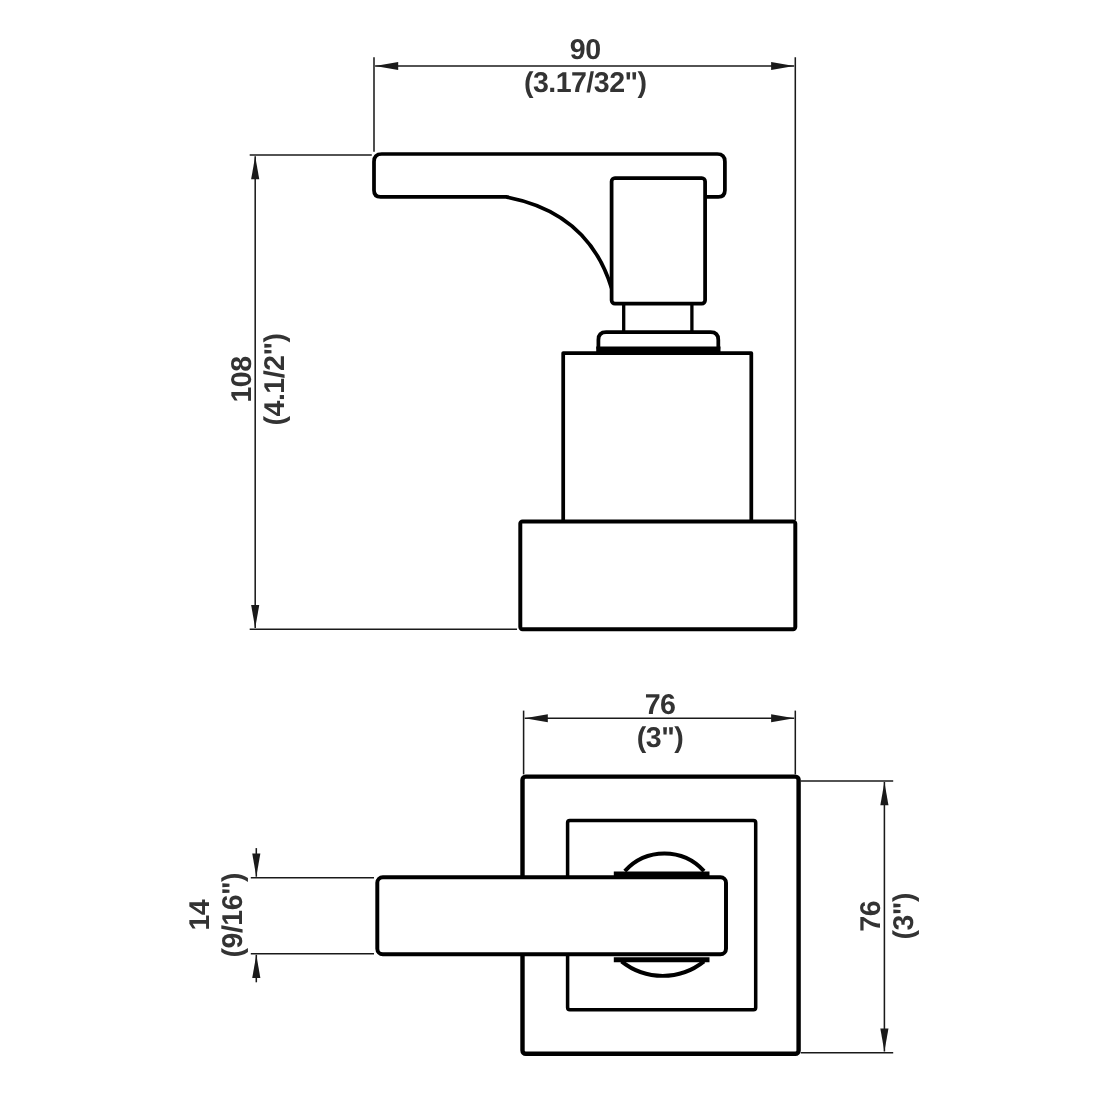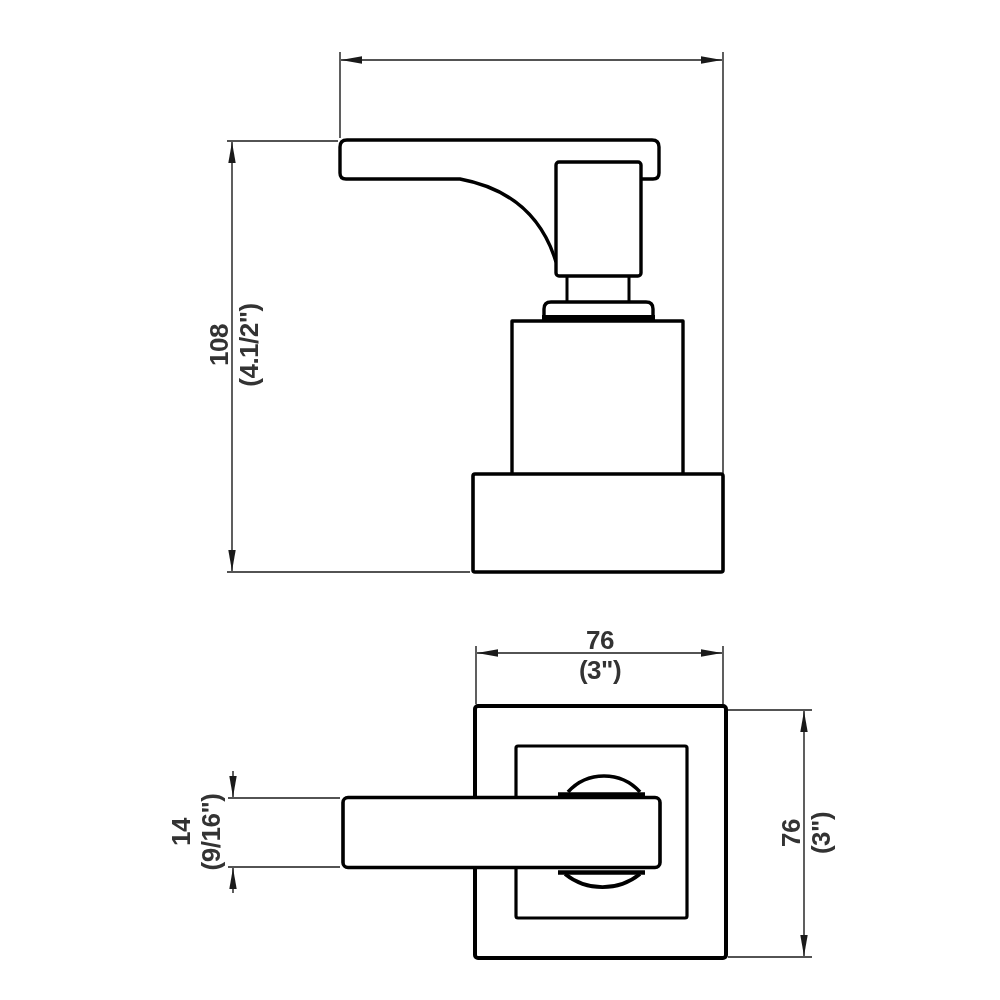--- a/index.html
+++ b/index.html
@@ -106,20 +106,24 @@
       <path d="M568,792 A48.5,48.5 0 0 1 640,792" stroke-width="3.6"></path>
       <path d="M558,794.5 H645" stroke-width="4.5"></path>
 
       <path d="M565,874 A60,60 0 0 0 640,874" stroke-width="3.6"></path>
       <path d="M558,872.5 H645" stroke-width="4.5"></path>
 
       <rect x="343" y="797.5" width="317" height="70" rx="5" stroke-width="3.6" fill="#ffffff"></rect>
     </g>
   </svg>
 
+  <div class="dim-label horiz" style="left:532px; top:30px;">
+    <div>90</div>
+    <div>(3.17/32")</div>
+  </div>
 
   <div class="dim-label rot" style="left:234px; top:345px;">
     <div>108</div>
     <div>(4.1/2")</div>
   </div>
 
   <div class="dim-label horiz" style="left:600px; top:625px;">
     <div>76</div>
     <div>(3")</div>
   </div>

